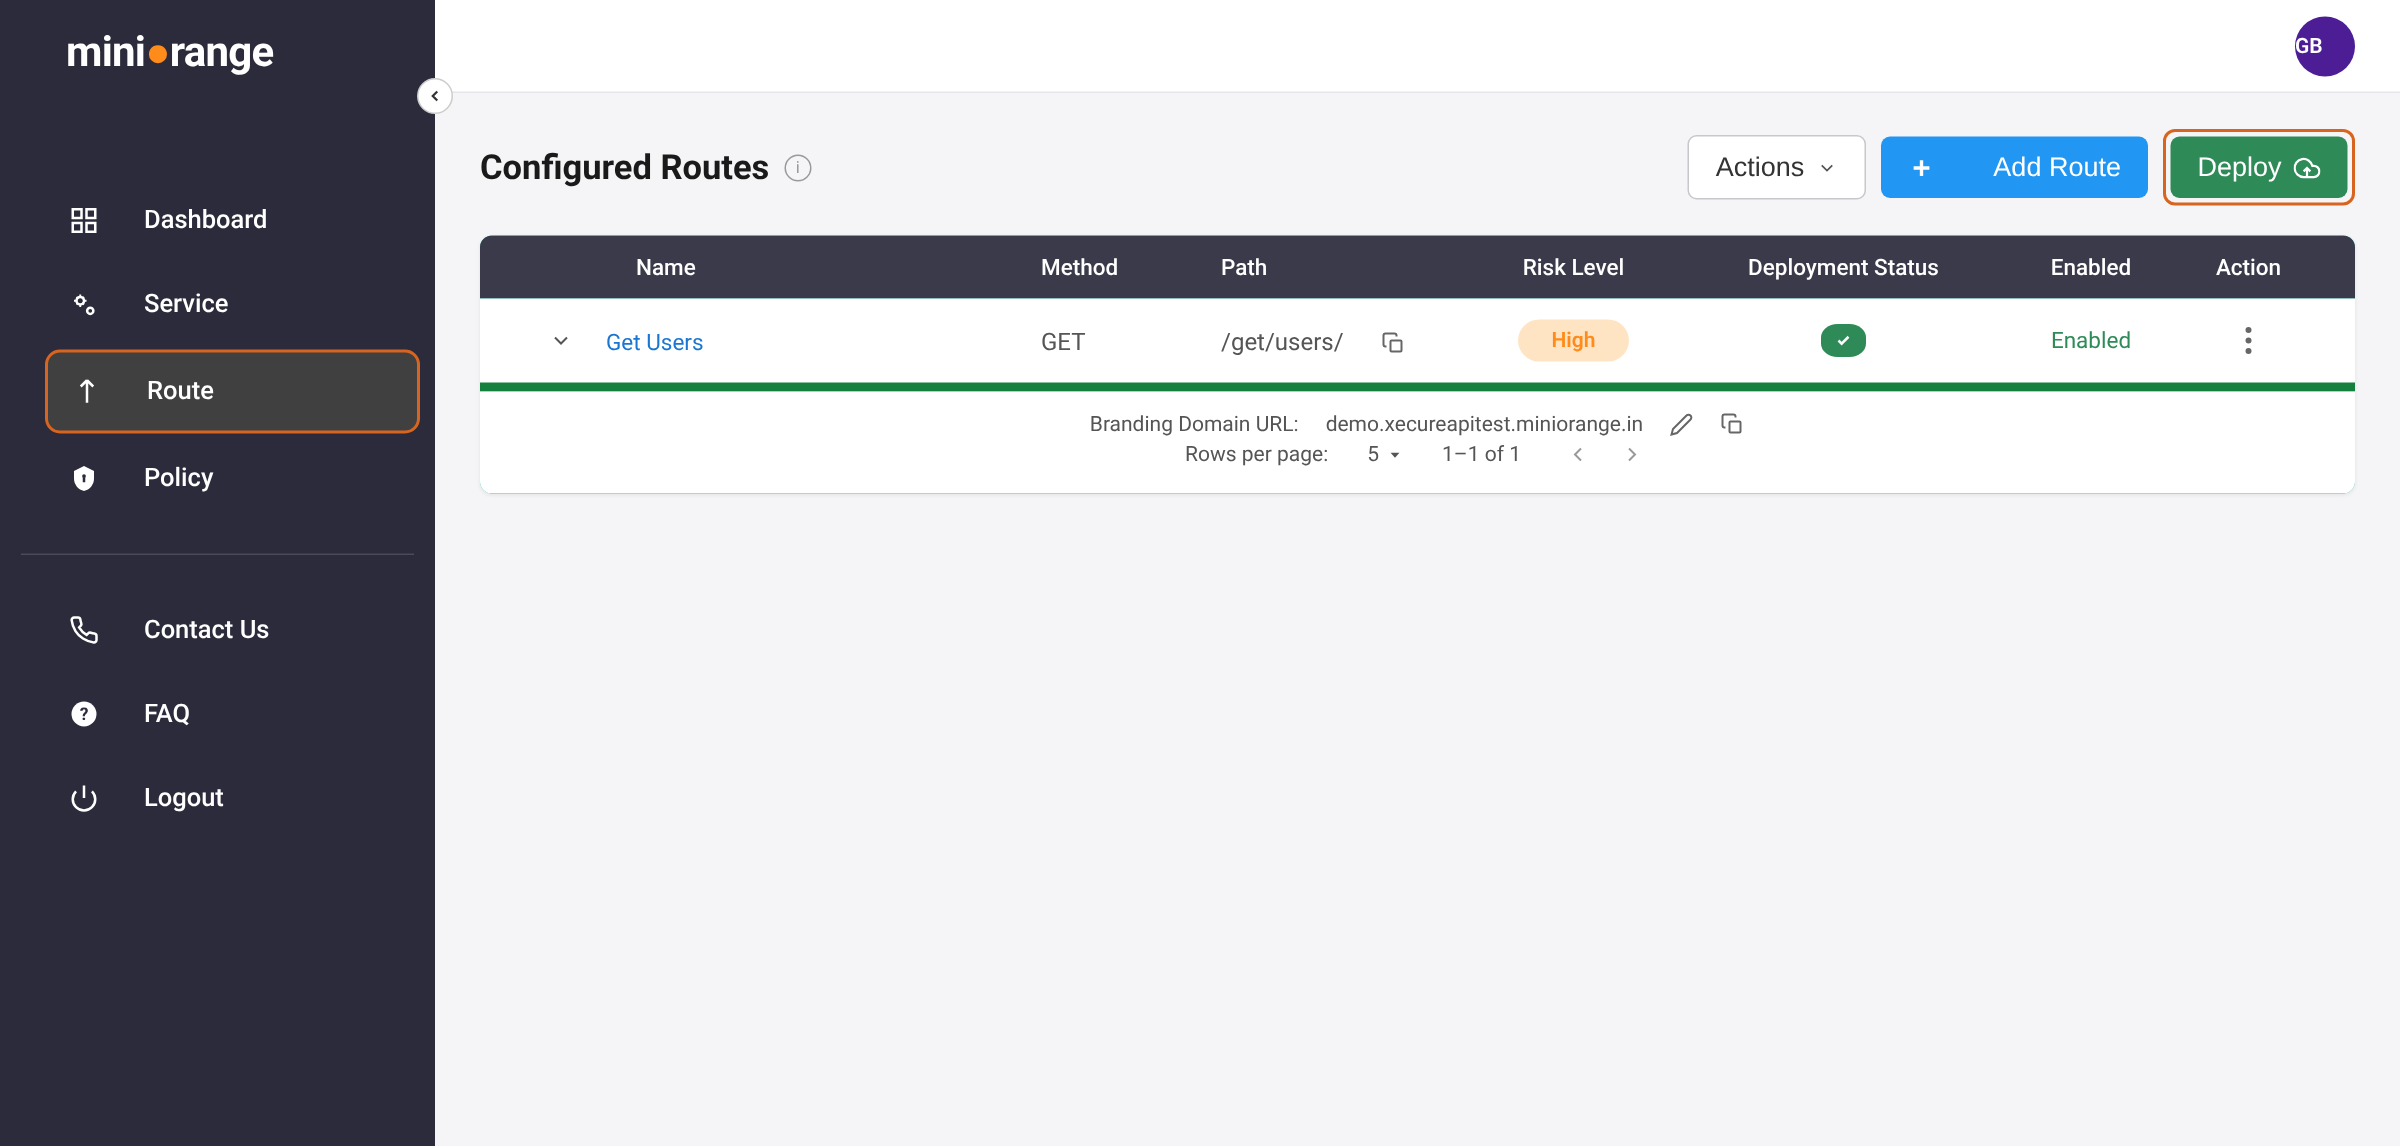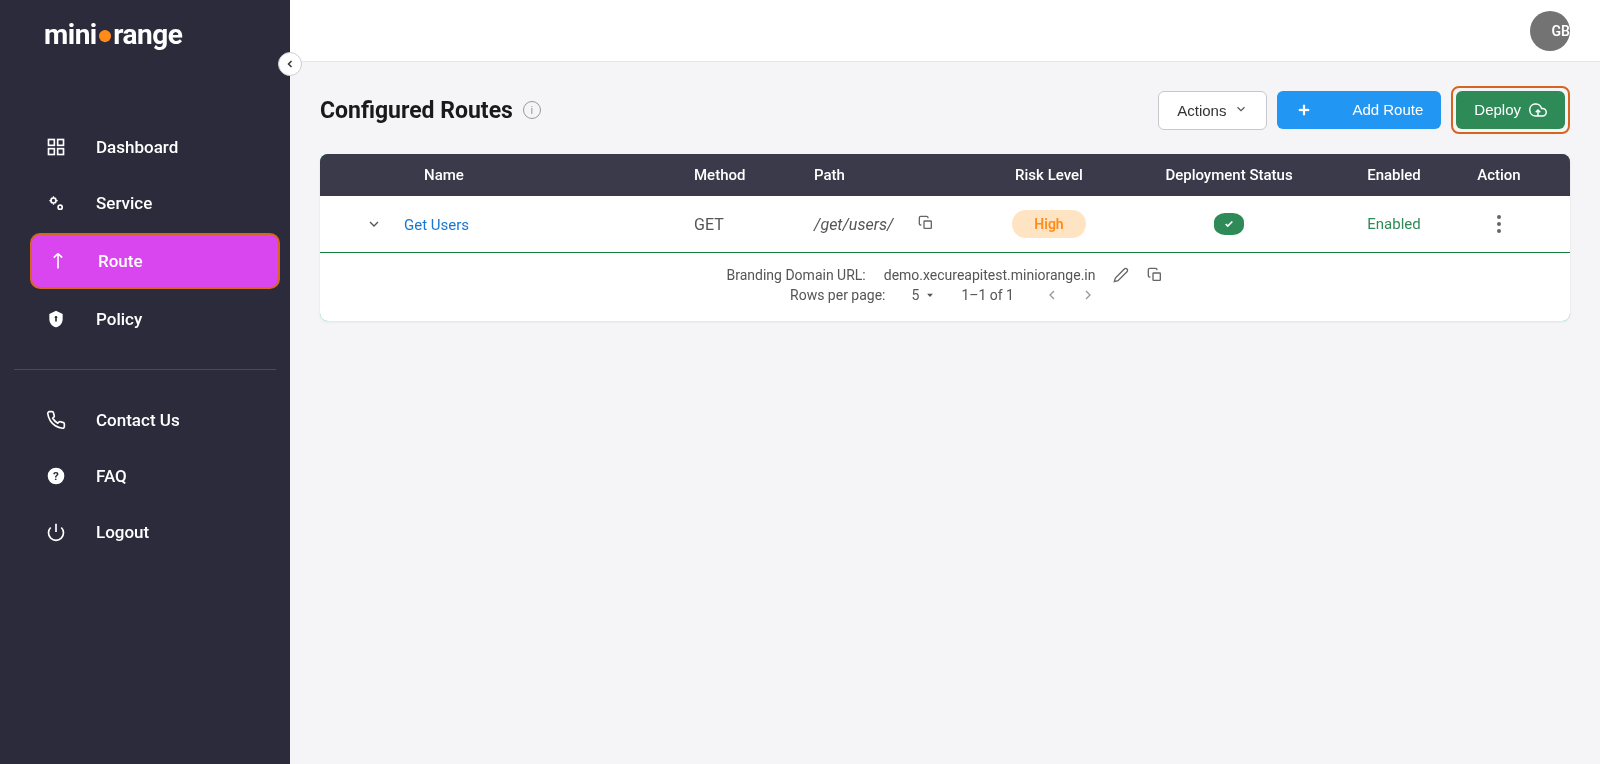--- a/index.html
+++ b/index.html
@@ -6,66 +6,66 @@
     body { font-family: -apple-system, BlinkMacSystemFont, 'Segoe UI', Roboto, Arial, sans-serif; background: #f5f5f7; overflow: hidden; width: 1600px; height: 764px; }
     
     .sidebar { position: fixed; left: 0; top: 0; width: 290px; height: 100%; background: #2b2b3b; color: #fff; padding-top: 18px; }
     .logo { display: flex; align-items: center; padding: 0 44px; margin-bottom: 70px; }
     .logo-text { font-size: 28px; font-weight: 700; letter-spacing: -0.5px; }
     .logo-text .orange { color: #ff8c1a; }
     .logo-text .white { color: #fff; }
     
     .sidebar-section { padding: 0 10px; margin-left: 20px; }
     .sidebar-item { display: flex; align-items: center; padding: 14px 14px; border-radius: 10px; cursor: pointer; margin-bottom: 4px; }
-    .sidebar-item.active { background: #d946ef; border: 2px solid #d8651f; }
+    .sidebar-item.active { background: #404040; border: 2px solid #d8651f; }
     .sidebar-item .icon { width: 24px; height: 24px; margin-right: 28px; display: flex; align-items: center; justify-content: center; flex-shrink: 0; }
     .sidebar-item .label { font-size: 17px; font-weight: 500; }
     
     .divider { height: 1px; background: #4a4a5a; margin: 24px 14px; }
     
     .collapse-btn { position: absolute; right: -12px; top: 52px; width: 24px; height: 24px; background: #fff; border-radius: 50%; border: 1px solid #ccc; display: flex; align-items: center; justify-content: center; cursor: pointer; }
     
     .main { margin-left: 290px; height: 100%; display: flex; flex-direction: column; }
     .topbar { height: 62px; background: #fff; border-bottom: 1px solid #e6e6ea; display: flex; align-items: center; justify-content: flex-end; padding: 0 30px; }
-    .avatar { width: 40px; height: 40px; border-radius: 50%; background: #737373; color: #fff; display: flex; align-items: center; justify-content: flex-end; font-size: 14px; font-weight: 600; cursor: pointer; }
+    .avatar { width: 40px; height: 40px; border-radius: 50%; background: #4c1d95; color: #fff; display: flex; align-items: center; justify-content: flex-start; font-size: 14px; font-weight: 600; cursor: pointer; }
     
     .content { padding: 24px 30px; flex: 1; }
     .page-header { display: flex; align-items: center; justify-content: space-between; margin-bottom: 20px; }
     .page-title-wrap { display: flex; align-items: center; gap: 10px; }
     .page-title { font-size: 23px; font-weight: 700; color: #1a1a1a; }
     .info-icon { width: 18px; height: 18px; border: 1.5px solid #999; border-radius: 50%; display: flex; align-items: center; justify-content: center; font-size: 11px; color: #999; cursor: pointer; }
     
     .btn-row { display: flex; gap: 10px; align-items: center; }
-    .btn { display: flex; gap: 8px; padding: 10px 18px; border-radius: 6px; font-size: 15px; font-weight: 500; cursor: pointer; border: none; }
+    .btn { display: flex; align-items: center; gap: 8px; padding: 10px 18px; border-radius: 6px; font-size: 18px; font-weight: 500; cursor: pointer; border: none; }
     .btn-outline { background: #fff; border: 1px solid #c8c8cc; color: #333; }
     .btn-primary { background: #2196f3; color: #fff; gap: 39px; }
     .btn-success { background: #2e8b57; color: #fff; }
     .deploy-highlight { border: 2px solid #d8651f; border-radius: 8px; padding: 3px; }
     
     .table-wrap { background: #14b8a6; border-radius: 8px; overflow: hidden; box-shadow: 0 1px 3px rgba(0,0,0,0.08); }
     .table-header { background: #3a3a4a; color: #fff; display: flex; padding: 12px 24px; font-size: 15px; font-weight: 500; }
-    .table-row { display: flex; align-items: center; padding: 14px 24px; border-bottom: 1px solid #15803d; background: #fff; }
+    .table-row { display: flex; align-items: center; padding: 14px 24px; border-bottom: 6px solid #15803d; background: #fff; }
     
     .col-expand { width: 60px; display: flex; justify-content: center; }
     .col-name { width: 290px; }
     .col-method { width: 120px; }
     .col-path { width: 155px; }
     .col-risk { width: 160px; display: flex; justify-content: center; }
     .col-deploy { width: 200px; display: flex; justify-content: center; }
     .col-enabled { width: 130px; display: flex; justify-content: center; }
     .col-action { width: 80px; display: flex; justify-content: center; }
     
     .table-header .col-name { padding-left: 20px; }
     .table-header .col-risk, .table-header .col-deploy, .table-header .col-enabled, .table-header .col-action { justify-content: center; }
     
     .blue-link { color: #1976d2; cursor: pointer; font-size: 15px; }
     .risk-badge { background: #ffe4c4; color: #ff8c1a; padding: 6px 22px; border-radius: 18px; font-size: 14px; font-weight: 600; }
     .deploy-badge { width: 30px; height: 22px; background: #2e8b57; border-radius: 11px / 9px; display: flex; align-items: center; justify-content: center; }
     .enabled-text { color: #2e8b57; font-size: 15px; }
-    .path-cell { display: flex; align-items: flex-start; gap: 25px; color: #555; font-style: italic; }
+    .path-cell { display: flex; align-items: flex-end; gap: 25px; color: #555; }
     .method-cell { color: #555; }
     
     .kebab { display: flex; flex-direction: column; gap: 3px; cursor: pointer; padding: 4px; }
     .kebab span { width: 4px; height: 4px; background: #666; border-radius: 50%; }
     
     .table-footer { display: flex; align-items: center; justify-content: space-between; padding: 14px 24px; background: #fff; font-size: 14px; color: #555; flex-direction: column; }
     .footer-left { display: flex; align-items: center; gap: 18px; }
     .footer-right { display: flex; align-items: center; gap: 26px; }
     .page-size { display: flex; align-items: center; gap: 6px; cursor: pointer; }
     .nav-arrow { width: 24px; height: 24px; display: flex; align-items: center; justify-content: center; color: #999; cursor: pointer; border-radius: 50%; }

